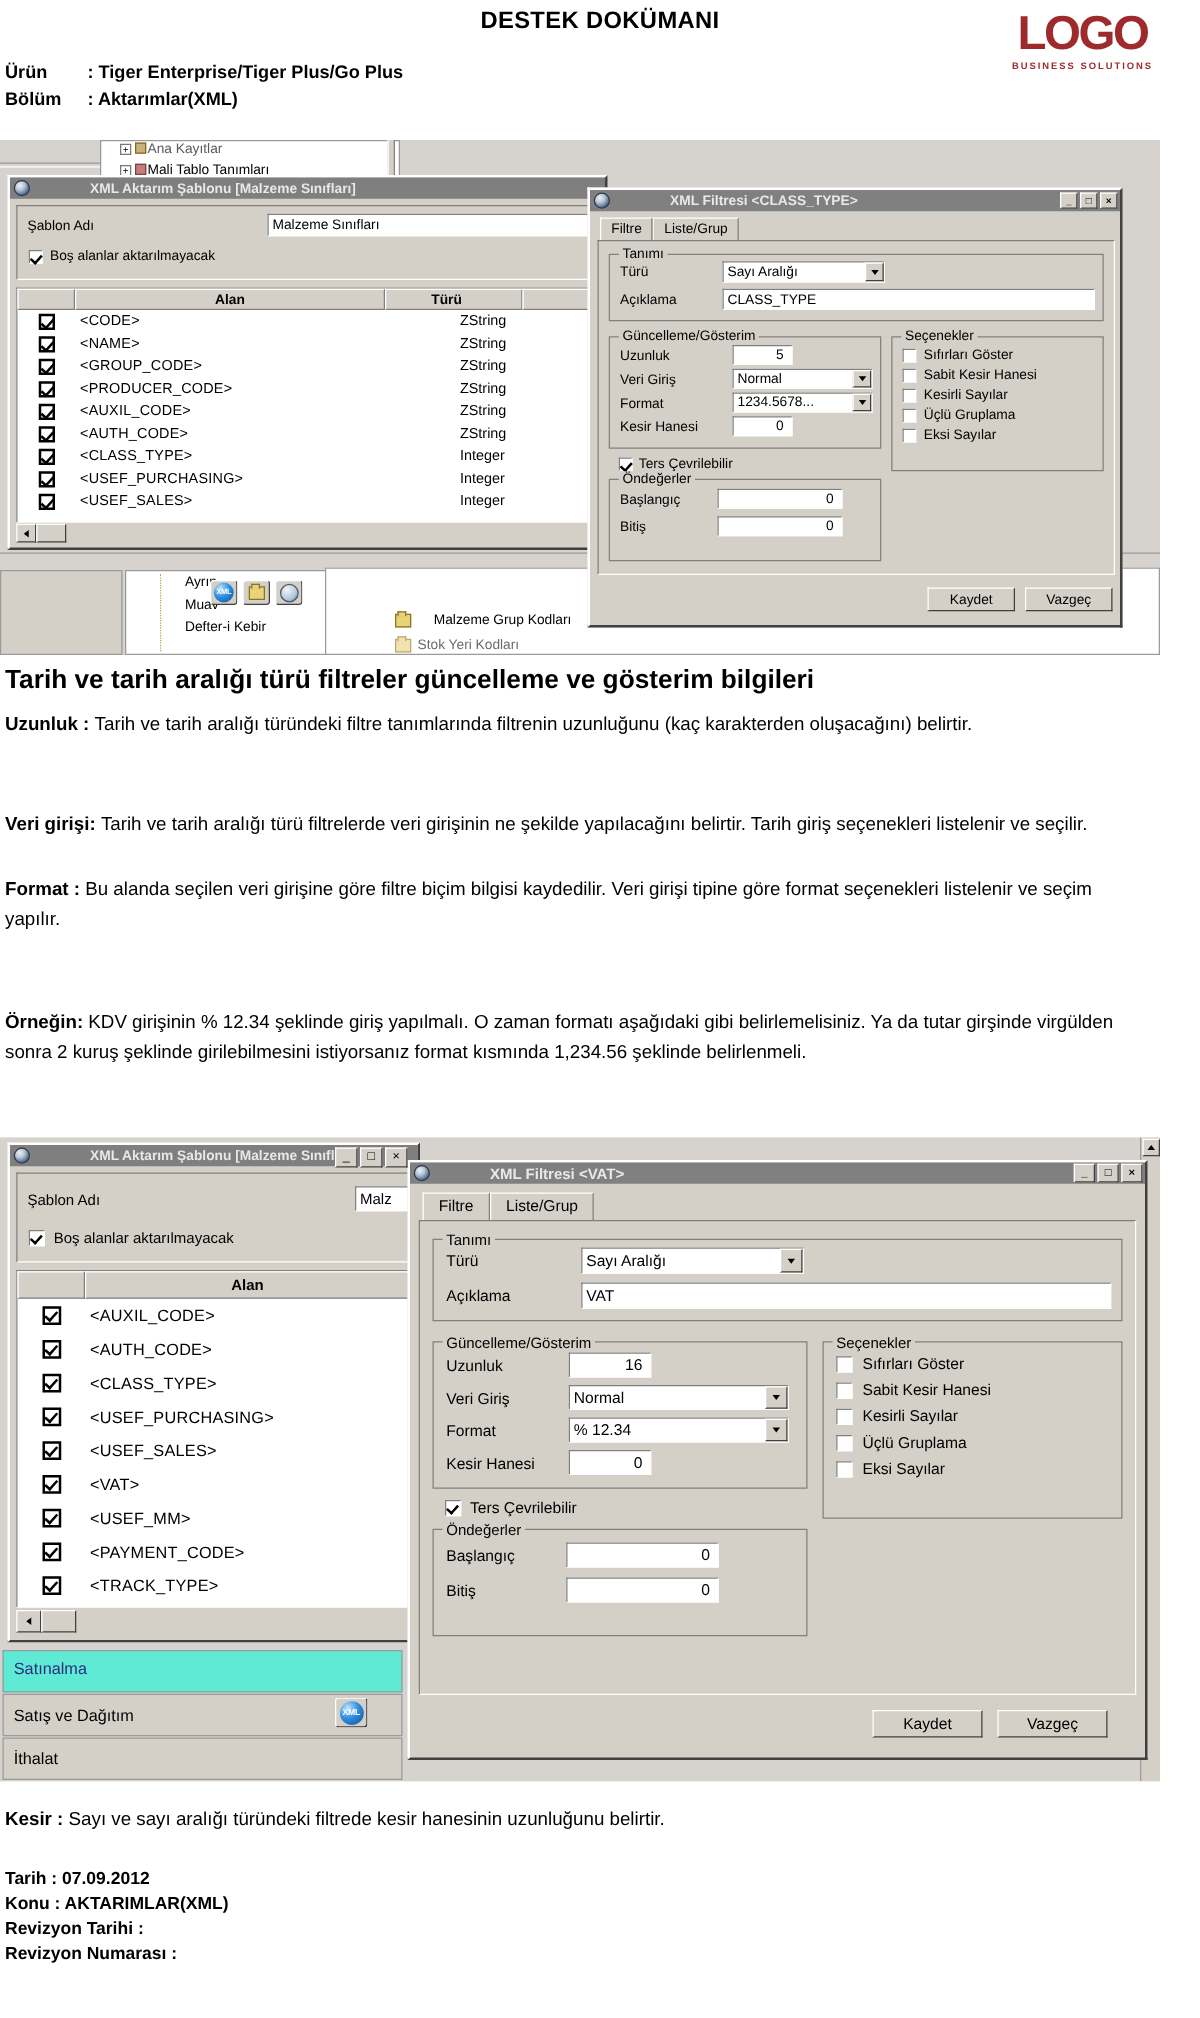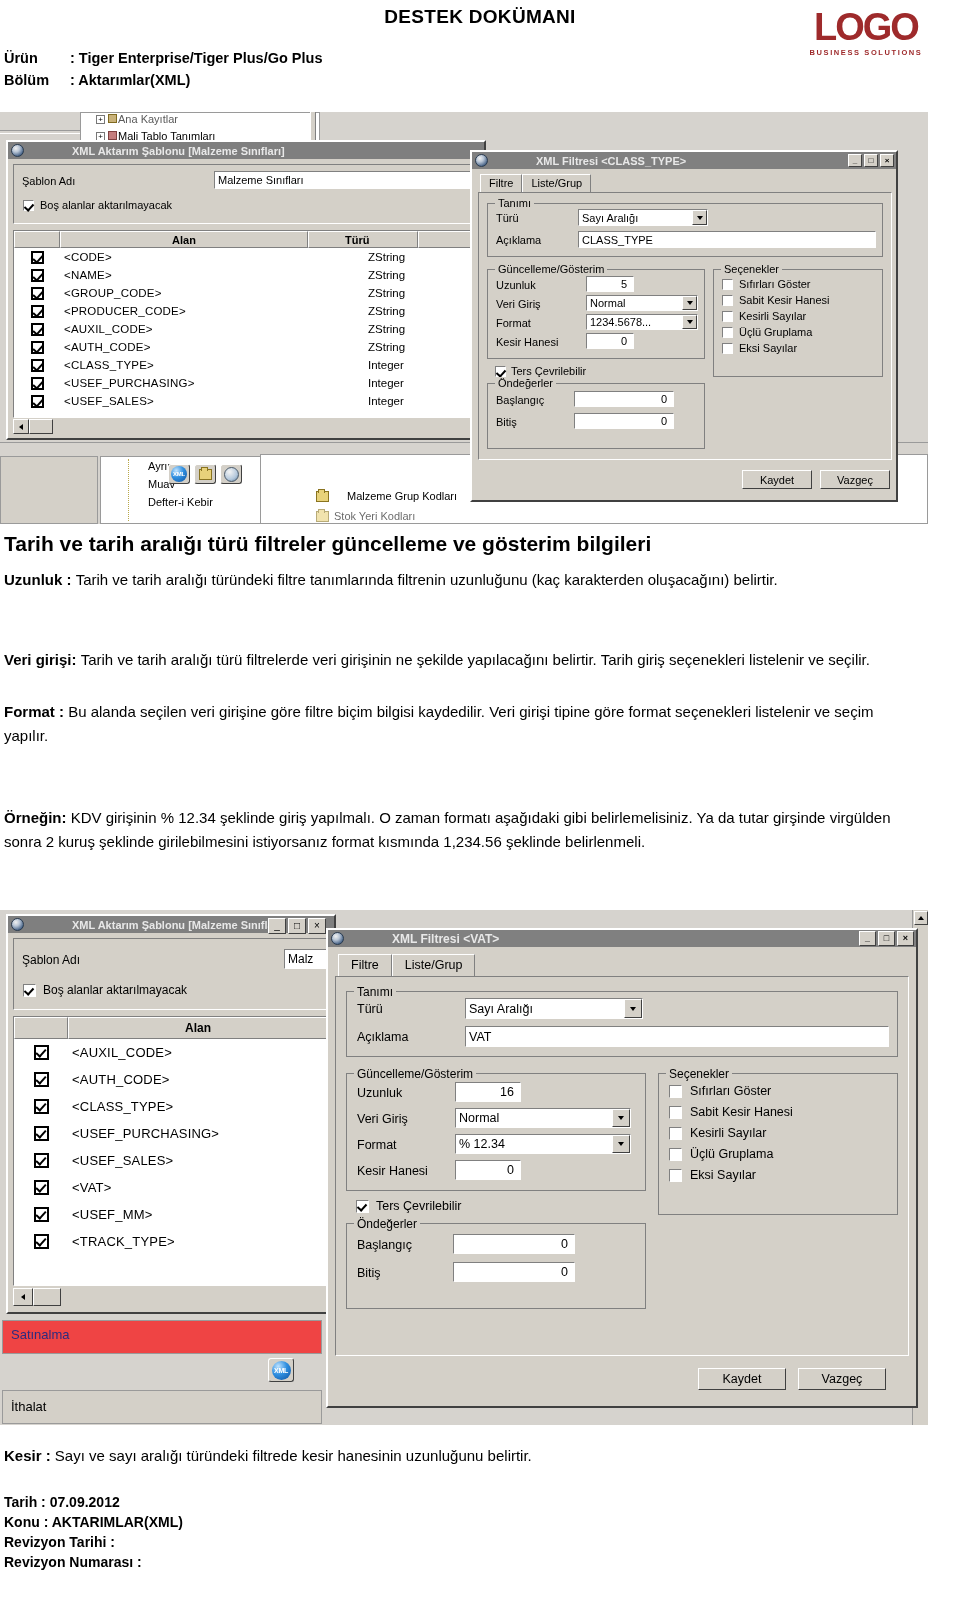--- a/index.html
+++ b/index.html
@@ -473,39 +473,48 @@
           <div class="row" style="height: 27px; font-size: 13px;">
             <div class="c1" style="width: 54px;">
               <span class="cb big on" style="width: 15px; height: 15px;"></span>
             </div>
             <div class="c2">&lt;USEF_MM&gt;</div>
           </div>
           <div class="row" style="height: 27px; font-size: 13px;">
             <div class="c1" style="width: 54px;">
               <span class="cb big on" style="width: 15px; height: 15px;"></span>
             </div>
+            <div class="c2">&lt;PAYMENT_CODE&gt;</div>
+          </div>
+          <div class="row" style="height: 27px; font-size: 13px;">
+            <div class="c1" style="width: 54px;">
+              <span class="cb big on" style="width: 15px; height: 15px;"></span>
+            </div>
             <div class="c2">&lt;TRACK_TYPE&gt;</div>
           </div>
         </div>
     </div>
     <div class="scrl-h" style="position:absolute;left:5px;top:372px;width:316px;height:18px;">
       <div class="scrl-btn tri-l" style="width:20px;height:18px;"></div>
       <div style="width:28px;height:18px;background:#d4d0c8;border:1px solid;border-color:#ffffff #404040 #404040 #ffffff;"></div>
     </div>
   </div>
 
   <div style="position:absolute;left:268px;top:8px;display:flex;gap:2px;z-index:4;">
     <span class="tb-btn" style="width:18px;height:16px;font-size:10px;line-height:14px;">_</span>
     <span class="tb-btn" style="width:18px;height:16px;font-size:10px;line-height:14px;">□</span>
     <span class="tb-btn" style="width:18px;height:16px;font-size:10px;line-height:14px;">×</span>
   </div>
 
   <div style="position:absolute;left:0;top:404px;width:330px;height:111px;background:#d6d3ce;"></div>
-  <div style="position:absolute;left:2px;top:410px;width:320px;height:34px;background:#ef4444;border:1px solid #9a9a9a;">
+  <div style="position:absolute;left:2px;top:410px;width:320px;height:34px;background:#5eead4;border:1px solid #9a9a9a;">
     <span style="position:absolute;left:8px;top:6px;font-size:13px;color:#2b2b80;">Satınalma</span>
+  </div>
+  <div style="position:absolute;left:2px;top:445px;width:320px;height:34px;background:#d4d0c8;border:1px solid #9a9a9a;">
+    <span style="position:absolute;left:8px;top:9px;font-size:13px;">Satış ve Dağıtım</span>
   </div>
   <div style="position:absolute;left:2px;top:480px;width:320px;height:34px;background:#d4d0c8;border:1px solid #9a9a9a;">
     <span style="position:absolute;left:8px;top:8px;font-size:13px;">İthalat</span>
   </div>
   <div style="position:absolute;left:268px;top:448px;display:flex;gap:4px;">
     <span class="xmlicon" style="width:26px;height:24px;">
         <span class="xmlball" style="width:19px;height:19px;font-size:7px;">XML</span>
       </span>
   </div>
 

